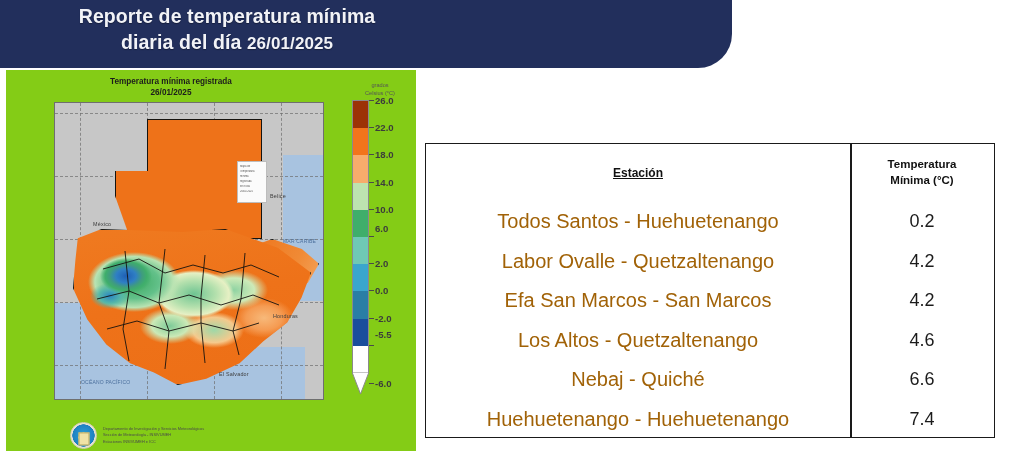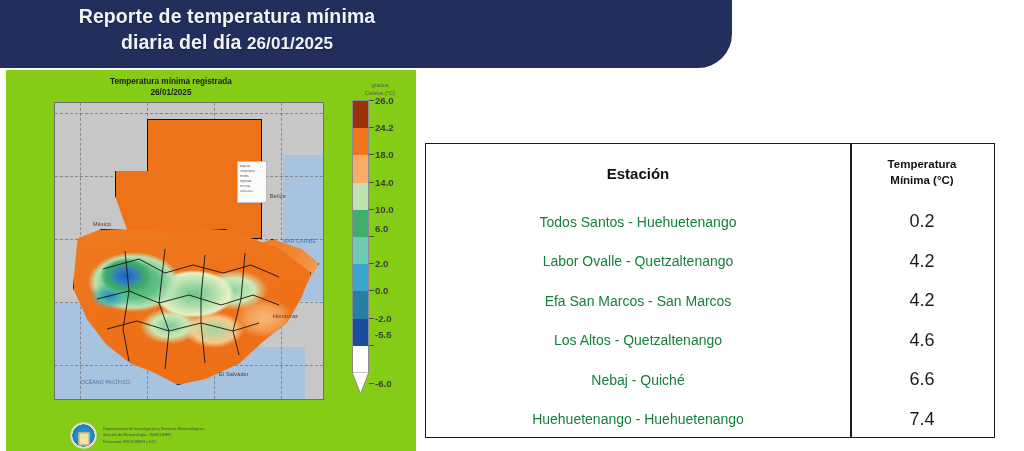--- a/index.html
+++ b/index.html
@@ -186,31 +186,31 @@
     border: 1.6px solid #1a1a1a;
     background: #fff;
   }
   .table .vdiv {
     position: absolute; left: 424px; top: 0; width: 1.6px; height: 100%;
     background: #1a1a1a;
   }
   .thead { display: flex; height: 58px; }
   .th-est {
     width: 424px; display: flex; align-items: center; justify-content: center;
-    font-size: 15px; font-weight: 700; color: #111;
+    font-size: 12px; font-weight: 700; color: #111; text-decoration: underline;
   }
   .th-temp {
     flex: 1; display: flex; align-items: center; justify-content: center;
     text-align: center; font-size: 11.5px; font-weight: 700; color: #111;
     line-height: 1.35;
   }
   .trow { display: flex; height: 39.5px; }
   .td-est {
     width: 424px; display: flex; align-items: center; justify-content: center;
-    font-size: 14px; color: #15803d; font-weight: 400;
+    font-size: 20px; color: #a16207; font-weight: 400;
   }
   .td-temp {
     flex: 1; display: flex; align-items: center; justify-content: center;
     font-size: 18px; color: #1b1b1b; font-weight: 400;
   }
 </style>
 </head>
 <body>
 
 <div id="root">
@@ -339,21 +339,21 @@
       <div class="cbar-tick" style="top:81.6px"></div>
       <div class="cbar-tick" style="top:108.8px"></div>
       <div class="cbar-tick" style="top:136px"></div>
       <div class="cbar-tick" style="top:163.2px"></div>
       <div class="cbar-tick" style="top:190.4px"></div>
       <div class="cbar-tick" style="top:217.6px"></div>
       <div class="cbar-tick" style="top:244.8px"></div>
       <div class="cbar-tick" style="top:283px"></div>
 
       <div class="cbar-lab" style="top:0px">26.0</div>
-      <div class="cbar-lab" style="top:27.2px">24.2</div>
+      <div class="cbar-lab" style="top:27.2px">22.0</div>
       <div class="cbar-lab" style="top:54.4px">18.0</div>
       <div class="cbar-lab" style="top:81.6px">14.0</div>
       <div class="cbar-lab" style="top:108.8px">10.0</div>
       <div class="cbar-lab" style="top:128px">6.0</div>
       <div class="cbar-lab" style="top:163.2px">2.0</div>
       <div class="cbar-lab" style="top:190.4px">0.0</div>
       <div class="cbar-lab" style="top:217.6px">-2.0</div>
       <div class="cbar-lab" style="top:234px">-5.5</div>
       <div class="cbar-lab" style="top:283px">-6.0</div>
     </div>

